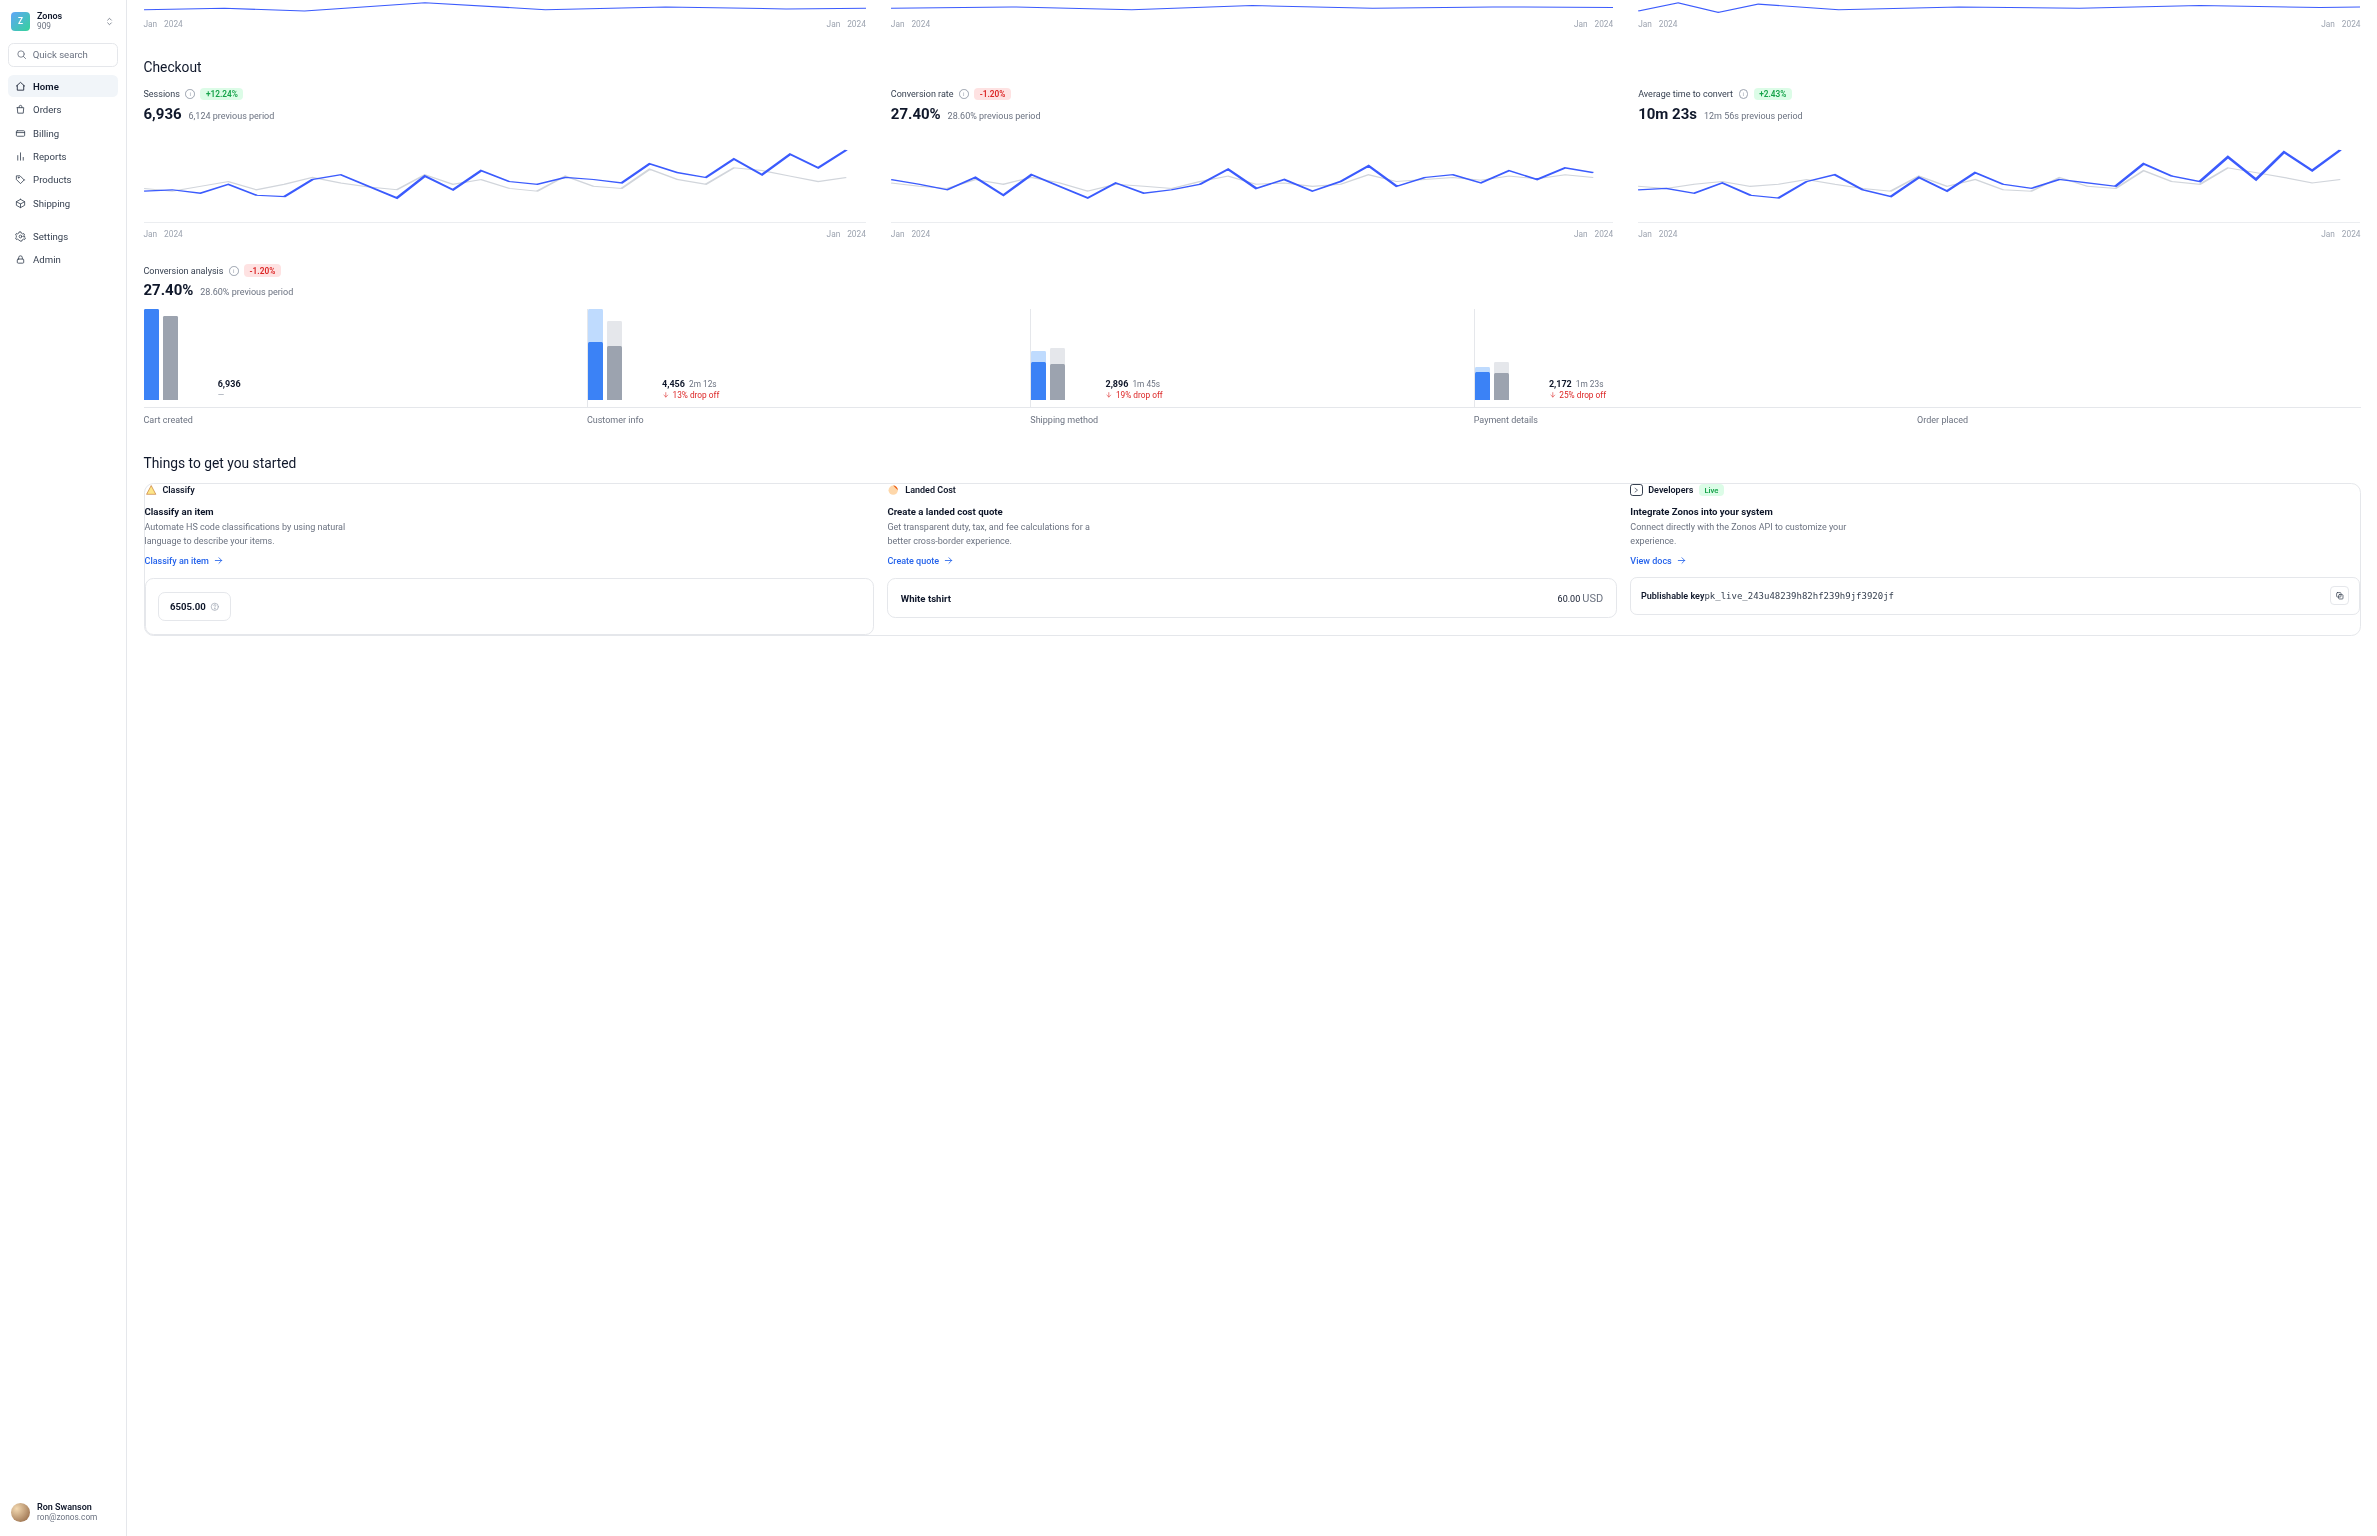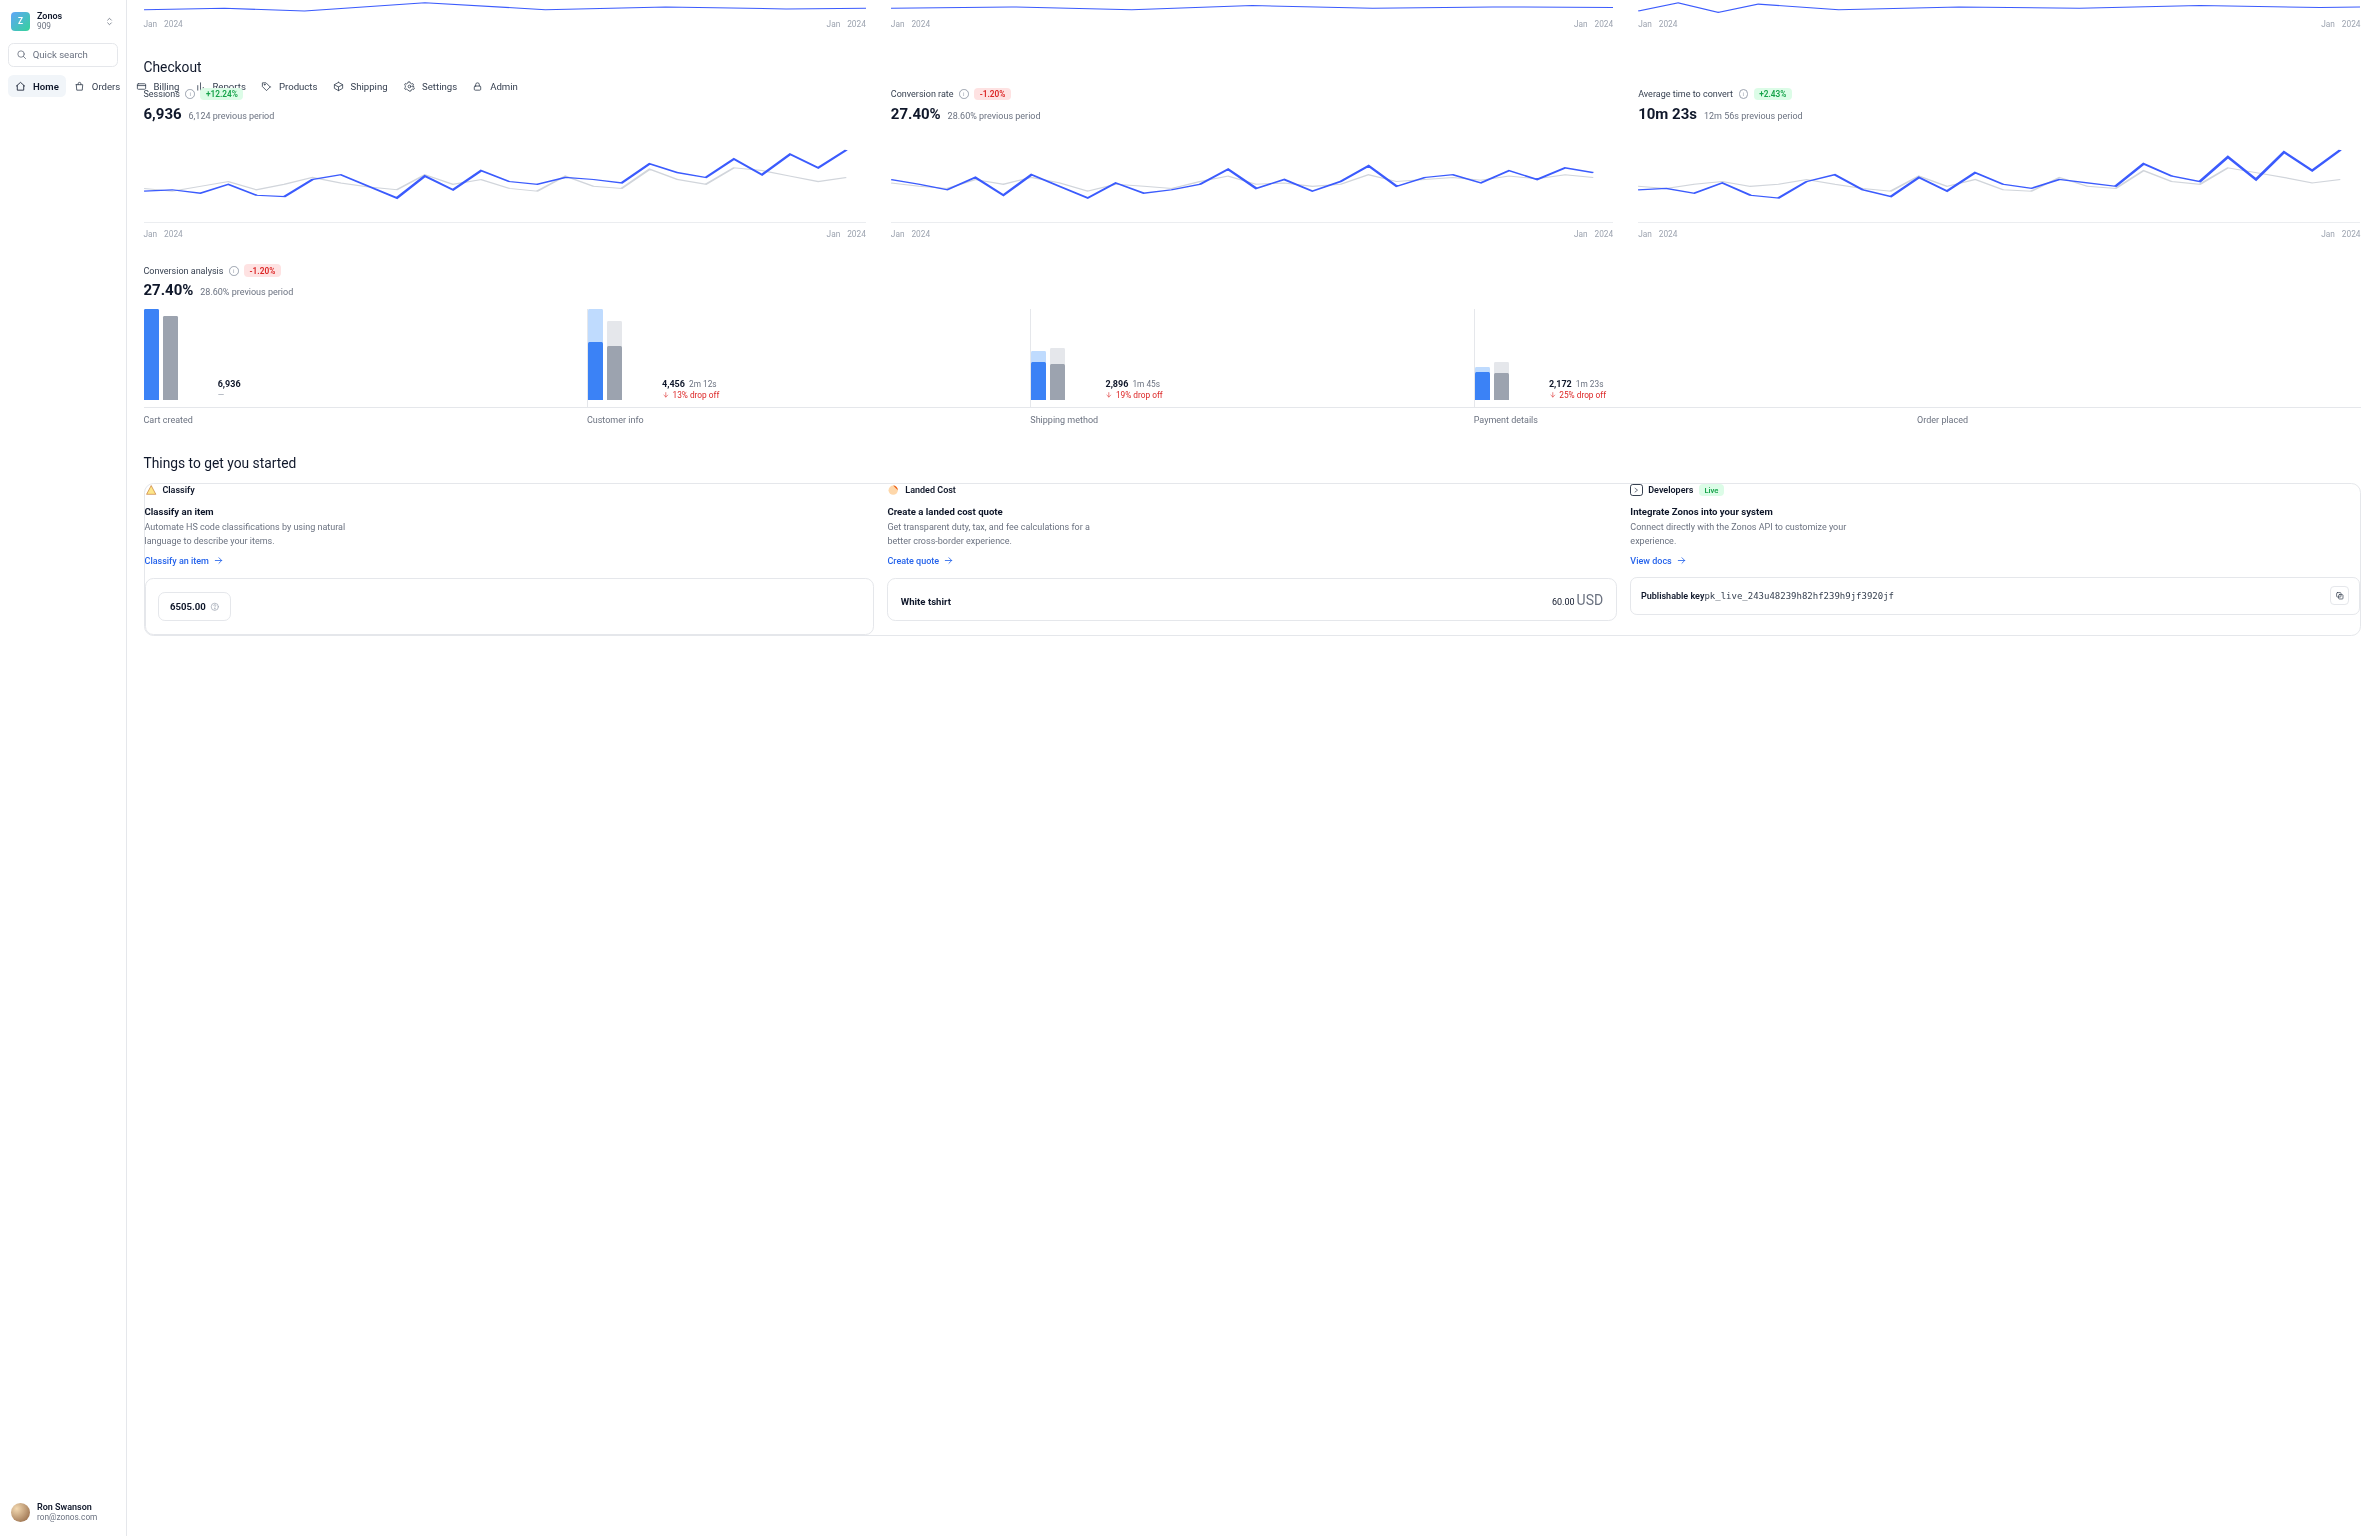--- a/index.html
+++ b/index.html
@@ -6,21 +6,21 @@
 body { font-family: -apple-system, BlinkMacSystemFont, "Segoe UI", Roboto, sans-serif; font-size: 9.6px; color: #0F172A; background: #FFFFFF; }
 .app { display: flex; height: 100vh; }
 .sidebar { width: 127px; border-right: 0.7px solid #E5E7EB; display: flex; flex-direction: column; padding: 8.3px; flex-shrink: 0; }
 .org-switch { display: flex; align-items: center; gap: 6.9px; padding: 2.8px 2.8px 8.3px 2.8px; }
 .org-logo { width: 19px; height: 19px; border-radius: 4.1px; background: linear-gradient(135deg, #60A5FA, #34D399); color: #fff; display: flex; align-items: center; justify-content: center; font-size: 8.3px; font-weight: 600; }
 .org-text { flex: 1; line-height: 1.2; }
 .org-name { font-weight: 600; font-size: 9px; }
 .org-id { color: #6B7280; font-size: 8.3px; }
 .org-chevrons { color: #6B7280; }
 .search { display: flex; align-items: flex-end; gap: 5.5px; border: 0.7px solid #E5E7EB; border-radius: 5.5px; padding: 5.5px 6.9px; margin: 2.8px 0 8.3px 0; color: #6B7280; }
-.nav { display: flex; gap: 1.4px; }
+.nav { display: flex; flex-direction: column; gap: 1.4px; }
 .nav-item { display: flex; align-items: center; gap: 6.9px; padding: 5.5px 6.9px; border-radius: 5.5px; color: #374151; cursor: pointer; }
 .nav-item.active { background: #F1F5F9; font-weight: 600; color: #0F172A; }
 .nav-group-gap { height: 8.3px; }
 .sidebar-footer { margin-top: auto; display: flex; align-items: center; gap: 6.9px; padding: 5.5px 2.8px; }
 .avatar { width: 19px; height: 19px; border-radius: 50%; background: radial-gradient(circle at 30% 30%, #F3D9B1, #8B5E3C); }
 .user-name { font-weight: 600; font-size: 9px; }
 .user-email { color: #6B7280; font-size: 8.3px; }
 
 .main { flex: 1; overflow-y: auto; padding: 0 16.5px 27.5px 16.5px; }
 .mini-row { display: grid; grid-template-columns: 1fr 1fr 1fr; gap: 25px; padding-top: 0; }
@@ -69,21 +69,21 @@
 .live-badge { background: #DCFCE7; color: #16A34A; font-size: 7.6px; font-weight: 600; padding: 1.4px 5.5px; border-radius: 4.1px; }
 .key-box { border: 0.7px solid #E5E7EB; border-radius: 6.9px; padding: 8.3px 9.6px; margin-top: 11px; display: flex; align-items: center; font-size: 9px; }
 .key-label { font-weight: 600; }
 .key-val { color: #374151; font-family: ui-monospace, monospace; flex: 1; white-space: nowrap; overflow: hidden; text-overflow: ellipsis; }
 .copy-btn { width: 19px; height: 19px; border: 0.7px solid #E5E7EB; border-radius: 4.1px; display: flex; align-items: center; justify-content: center; cursor: pointer; color: #374151; }
 .preview-box { border: 0.7px solid #E5E7EB; border-radius: 8.3px; padding: 12.4px; margin-top: 12.4px; }
 .inner-box { border: 0.7px solid #E5E7EB; border-radius: 6.9px; padding: 8.3px 11px; display: inline-flex; align-items: center; gap: 4.1px; font-weight: 700; }
 .lc-row { display: flex; justify-content: space-between; align-items: baseline; }
 .lc-name { font-weight: 700; }
 .lc-price { font-size: 9px; }
-.lc-price .cur { color: #6B7280; font-size: 14px; margin-left: 2.1px; }
+.lc-price .cur { color: #6B7280; font-size: 11px; margin-left: 2.1px; }
 
 .icon { width: 11px; height: 11px; flex-shrink: 0; }
 svg.icon { stroke: currentColor; fill: none; stroke-width: 1.8; stroke-linecap: round; stroke-linejoin: round; }
 </style>
 </head>
 <body>
 
 <div class="app">
 
   <aside class="sidebar">

